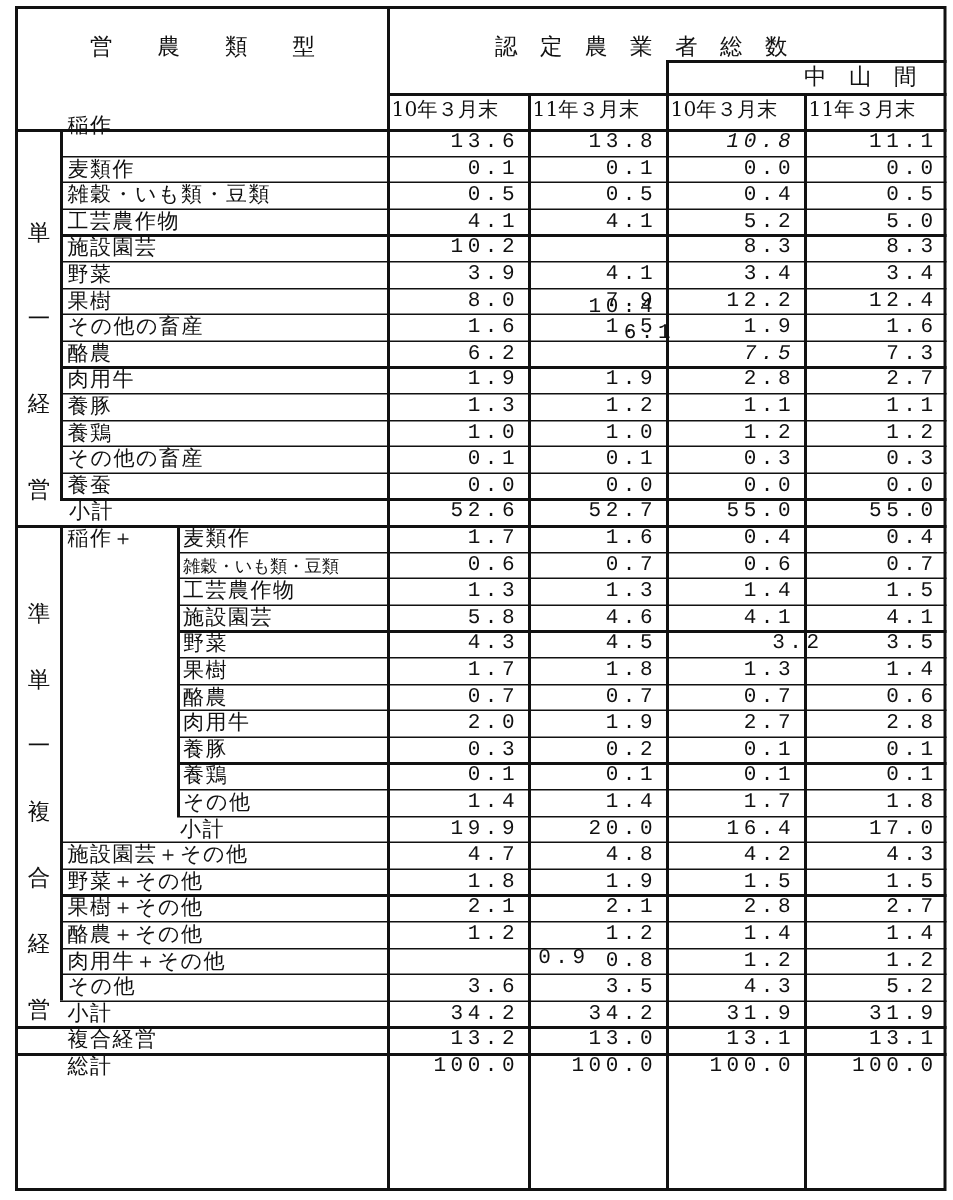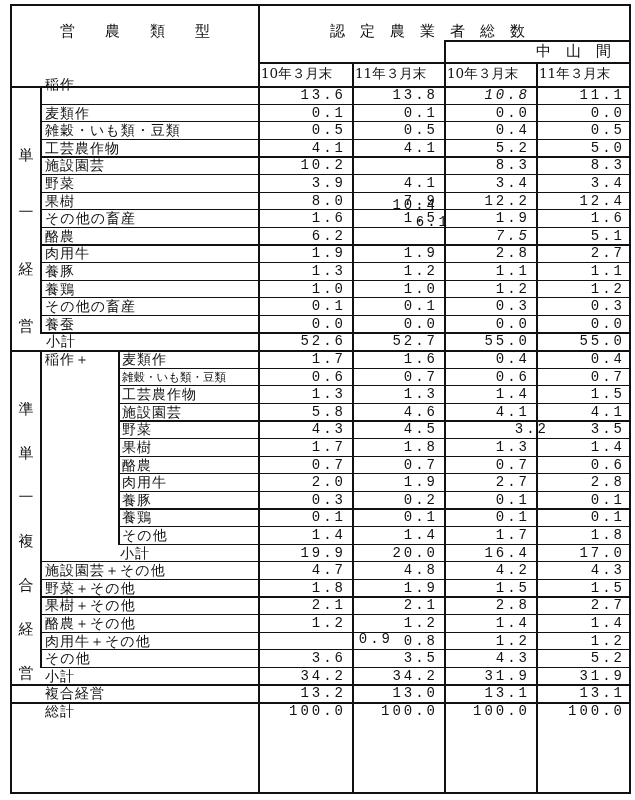--- a/index.html
+++ b/index.html
@@ -80,21 +80,21 @@
     <div class="txt" style="left: 45px; top: 210.2px;">その他の畜産</div>
     <div class="num" style="left: 258px; top: 210.2px; width: 88px;">1.6</div>
     <div class="num" style="left: 352px; top: 210.2px; width: 86px;">1.5</div>
     <div class="num" style="left: 444px; top: 210.2px; width: 86px;">1.9</div>
     <div class="num" style="left: 536px; top: 210.2px; width: 89px;">1.6</div>
     <div class="hline" style="left: 40px; top: 226.8px; width: 591px; height: 1.2px;"></div>
     <div class="txt" style="left: 45px; top: 227.8px;">酪農</div>
     <div class="num" style="left: 258px; top: 227.8px; width: 88px;">6.2</div>
     <div class="num" style="left: 352px; top: 214px; width: 86px; padding-left: 12px;">6.1</div>
     <div class="num" style="left: 444px; top: 227.8px; width: 86px; font-style: italic;">7.5</div>
-    <div class="num" style="left: 536px; top: 227.8px; width: 89px;">5.1</div>
+    <div class="num" style="left: 536px; top: 227.8px; width: 89px;">7.3</div>
     <div class="hline" style="left: 40px; top: 244.4px; width: 591px; height: 1.2px;"></div>
     <div class="txt" style="left: 45px; top: 245.4px;">肉用牛</div>
     <div class="num" style="left: 258px; top: 245.4px; width: 88px;">1.9</div>
     <div class="num" style="left: 352px; top: 245.4px; width: 86px;">1.9</div>
     <div class="num" style="left: 444px; top: 245.4px; width: 86px;">2.8</div>
     <div class="num" style="left: 536px; top: 245.4px; width: 89px;">2.7</div>
     <div class="hline" style="left: 40px; top: 262px; width: 591px; height: 1.2px;"></div>
     <div class="txt" style="left: 45px; top: 263px;">養豚</div>
     <div class="num" style="left: 258px; top: 263px; width: 88px;">1.3</div>
     <div class="num" style="left: 352px; top: 263px; width: 86px;">1.2</div>

